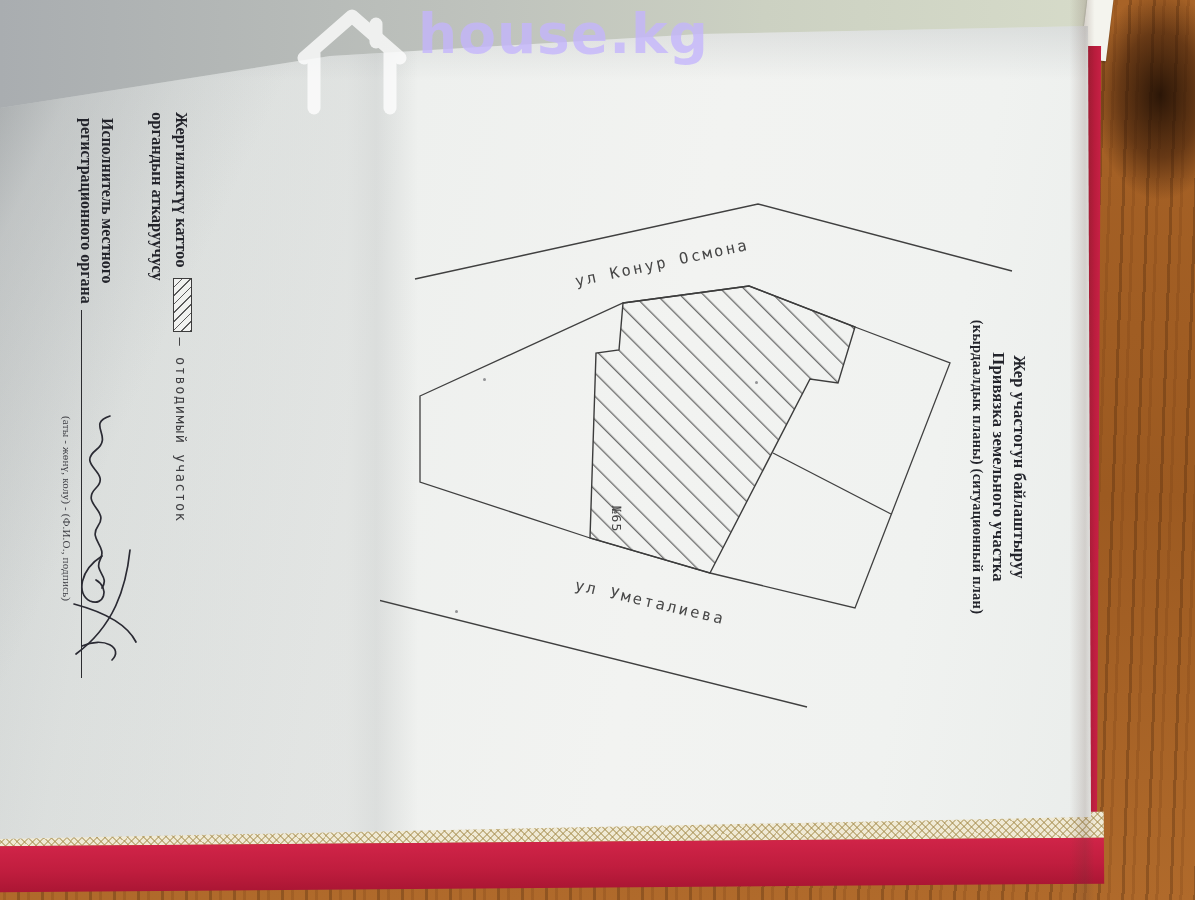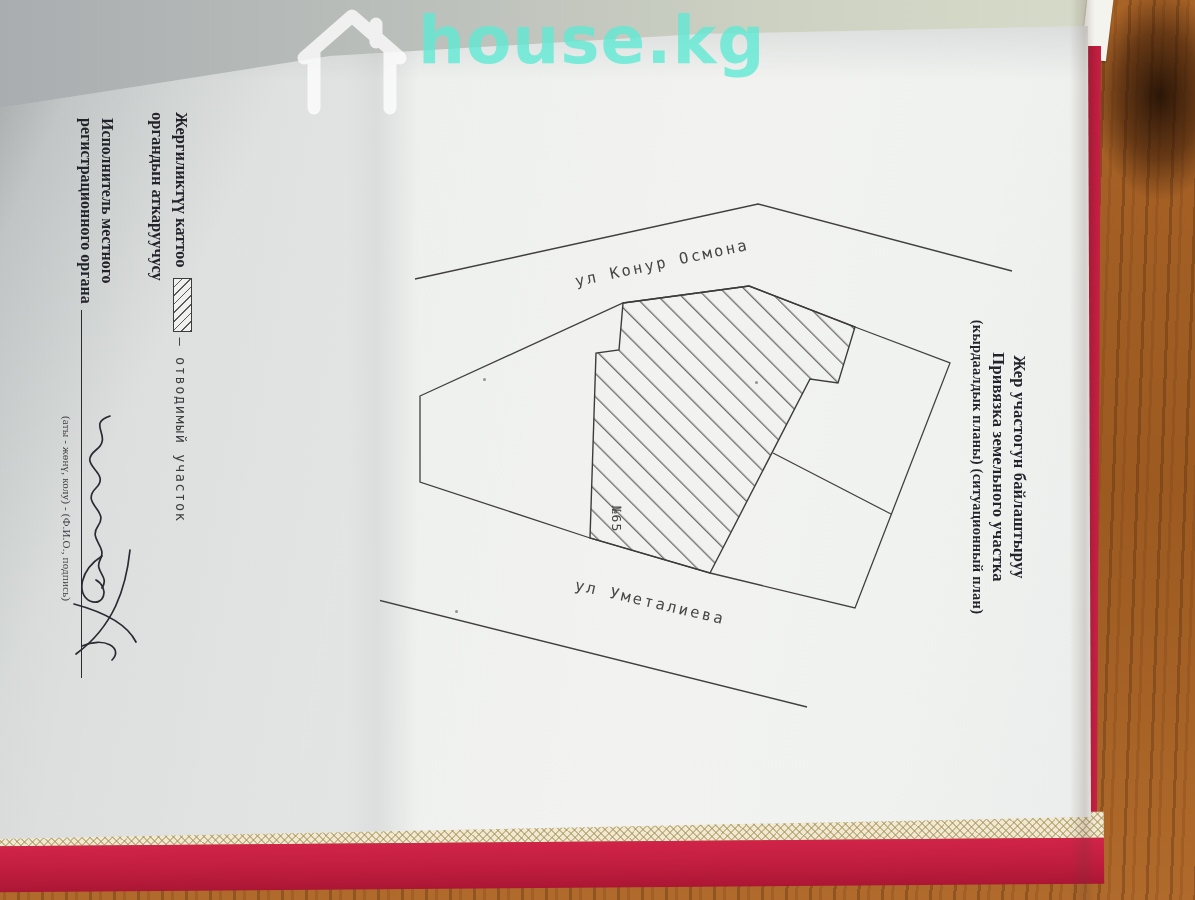--- a/index.html
+++ b/index.html
@@ -45,21 +45,21 @@
   .legend-swatch{display:inline-block;width:52px;height:17px;vertical-align:-3px;margin:0 6px 0 10px;border:1.4px solid #3c3c3c;
     background:repeating-linear-gradient(45deg,rgba(0,0,0,0) 0 5px,#5a5a5a 5px 6.1px),#f1f2f0;}
   .cad{font-family:"DejaVu Sans Mono",monospace;font-weight:normal;color:#3f3f42;}
   .legend-cad{font-size:13.5px;letter-spacing:1.6px;}
   .exec-block{left:118px;top:118px;width:580px;font-weight:bold;font-size:16px;line-height:1.32;}
   .sig-line{display:inline-block;width:368px;border-bottom:1.4px solid #2c2c30;height:12px;margin-left:6px;}
   .exec-caption{font-weight:normal;font-size:11px;color:#3a3a40;margin:2px 0 0 298px;letter-spacing:.2px;}
 
   
   .wm{position:absolute;left:290px;top:0px;width:640px;height:125px;opacity:.78;}
-  .wm-text{position:absolute;left:128px;top:2px;font-family:"DejaVu Sans",sans-serif;font-weight:bold;font-size:66px;color:#5eead4;letter-spacing:1px;}
+  .wm-text{position:absolute;left:128px;top:2px;font-family:"DejaVu Sans",sans-serif;font-weight:bold;font-size:55px;color:#c4b5fd;letter-spacing:1px;}
   .wm-icon{position:absolute;left:0;top:2px;}
 
   .speck{position:absolute;width:3px;height:3px;border-radius:50%;background:rgba(70,70,75,.55);}
 </style>
 </head>
 <body>
 
 <div id="stage">
 
   <div class="wood"></div>

